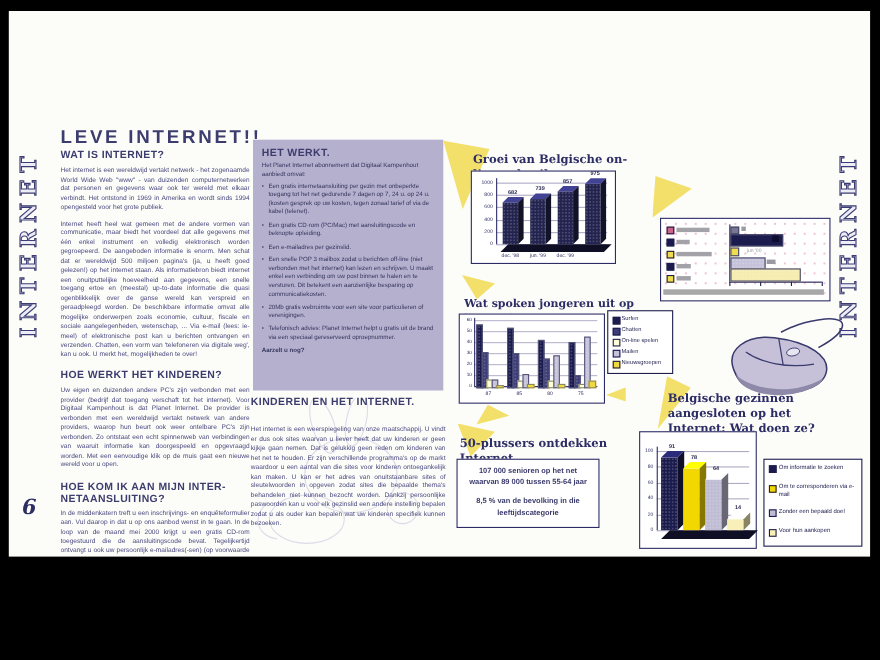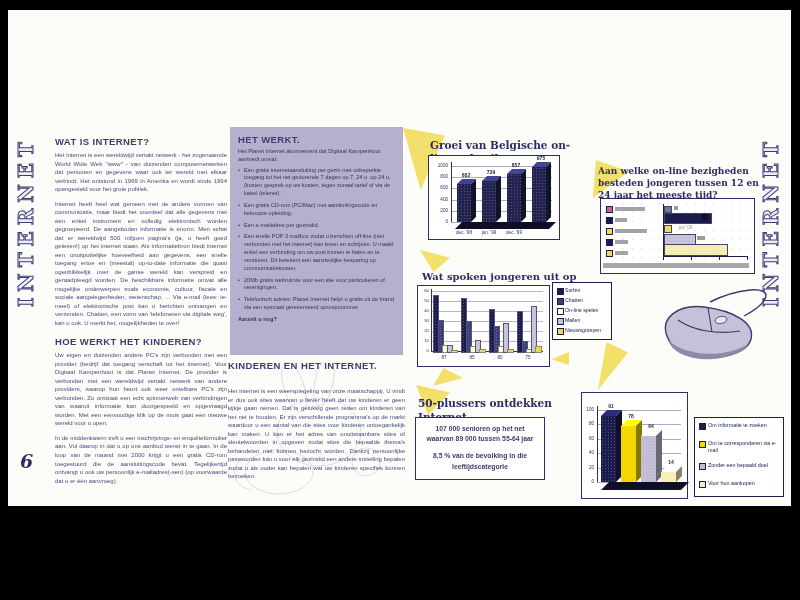--- a/index.html
+++ b/index.html
@@ -71,27 +71,29 @@
 <body>
 
 <div class="spread">
 
   <div class="abs vlabel" style="left:6px;top:102px;height:195px;">INTERNET</div>
   <div class="abs vlabel" style="left:751px;top:102px;height:195px;">INTERNET</div>
 
   <div class="abs pagenum" style="left:12px;top:440px;">6</div>
   <div class="abs pagenum" style="left:753px;top:437px;">7</div>
 
+  <div class="abs h1" style="left:47px;top:105px;">LEVE  INTERNET!!</div>
 
   <div class="abs" style="left:47px;top:124px;width:172px;height:372px;overflow:hidden;">
     <div class="h2" style="margin-top:2px;">WAT IS INTERNET?</div>
     <p class="body6">Het internet is een wereldwijd vertakt netwerk - het zogenaamde World Wide Web "www" - van duizenden computernetwerken dat personen en gegevens waar ook ter wereld met elkaar verbindt. Het ontstond in 1969 in Amerika en wordt sinds 1994 opengesteld voor het grote publiek.</p>
     <p class="body6">Internet heeft heel wat gemeen met de andere vormen van communicatie, maar biedt het voordeel dat alle gegevens met één enkel instrument en volledig elektronisch worden gegroepeerd. De aangeboden informatie is enorm. Men schat dat er wereldwijd 500 miljoen pagina's (ja, u heeft goed gelezen!) op het internet staan. Als informatiebron biedt internet een onuitputtelijke hoeveelheid aan gegevens, een snelle toegang ertoe en (meestal) up-to-date informatie die quasi ogenblikkelijk over de ganse wereld kan verspreid en geraadpleegd worden. De beschikbare informatie omvat alle mogelijke onderwerpen zoals economie, cultuur, fiscale en sociale aangelegenheden, wetenschap, ... Via e-mail (lees: ie-meel) of elektronische post kan u berichten ontvangen en verzenden. Chatten, een vorm van 'telefoneren via digitale weg', kan u ook. U merkt het, mogelijkheden te over!</p>
     <div class="h2">HOE WERKT HET KINDEREN?</div>
     <p class="body6">Uw eigen en duizenden andere PC's zijn verbonden met een provider (bedrijf dat toegang verschaft tot het internet). Voor Digitaal Kampenhout is dat Planet Internet. De provider is verbonden met een wereldwijd vertakt netwerk van andere providers, waarop hun beurt ook weer ontelbare PC's zijn verbonden. Zo ontstaat een echt spinnenweb van verbindingen van waaruit informatie kan doorgespeeld en opgevraagd worden. Met een eenvoudige klik op de muis gaat een nieuwe wereld voor u open.</p>
+    <div class="h2">HOE KOM IK AAN MIJN INTER-NETAANSLUITING?</div>
     <p class="body6">In de middenkatern treft u een inschrijvings- en enquêteformulier aan. Vul daarop in dat u op ons aanbod wenst in te gaan. In de loop van de maand mei 2000 krijgt u een gratis CD-rom toegestuurd die de aansluitingscode bevat. Tegelijkertijd ontvangt u ook uw persoonlijk e-mailadres(-sen) (op voorwaarde dat u er één aanvroeg).</p>
   </div>
 
   <div class="aanbodbox">
     <div class="h2">HET WERKT.</div>
     <div class="small55">Het Planet Internet abonnement dat Digitaal Kampenhout aanbiedt omvat:</div>
     <ul class="aanbod-list" id="aanbod-list">
         <li>Een gratis internetaansluiting per gezin met onbeperkte toegang tot het net gedurende 7 dagen op 7, 24 u. op 24 u. (kosten gesprek op uw kosten, tegen zonaal tarief of via de kabel (telenet).</li>
         <li>Een gratis CD-rom (PC/Mac) met aansluitingscode en beknopte opleiding.</li>
         <li>Een e-mailadres per gezinslid.</li>
@@ -162,21 +164,20 @@
         <div style="position: absolute; left: 76px; top: 6.008px; width: 22px; text-align: center; font-size: 5px; font-weight: bold; color: rgb(29, 29, 68);">857</div>
         <div style="position: absolute; left: 71px; top: 74px; width: 28px; text-align: center; font-size: 4.6px; color: rgb(45, 45, 102);">dec. '99</div>
         <div style="position: absolute; left: 103px; top: 11.4px; width: 14px; height: 54.6px; background: radial-gradient(circle, rgba(255, 255, 255, 0.22) 0.5px, transparent 0.7px) 0% 0% / 3px 3px rgb(35, 35, 79);">
           <div style="position: absolute; left: 0px; top: -5px; width: 14px; height: 5px; background: rgb(67, 67, 150); transform: skewX(-45deg); transform-origin: left bottom;"></div>
           <div style="position: absolute; left: 14px; top: 0px; width: 5px; height: 54.6px; background: rgb(18, 18, 40); transform: skewY(-45deg); transform-origin: left top;"></div>
         </div>
         <div style="position: absolute; left: 101px; top: -0.6px; width: 22px; text-align: center; font-size: 5px; font-weight: bold; color: rgb(29, 29, 68);">975</div>
       </div>
   </div>
 
-  <div class="abs ctitle" style="left:590px;top:155px;width:168px;font-size:9px;">Aan welke on-line bezigheden besteden jongeren tussen 12 en 24 jaar het meeste tijd?</div>
   <div class="cbox pinkdots" style="left:592px;top:188px;width:153px;height:74px;border-width:1.5px;">
     <div id="chart2-plot" class="abs" style="left:0;top:0;width:150px;height:71px;">
         <div style="position: absolute; left: 5px; top: 7px; width: 5px; height: 5px; background: rgb(204, 102, 136); border: 0.5px solid rgb(29, 29, 78);"></div>
         <div style="position: absolute; left: 14px; top: 8px; width: 30px; height: 3.5px; background: rgb(162, 162, 168);"></div>
         <div style="position: absolute; left: 5px; top: 18px; width: 5px; height: 5px; background: rgb(27, 27, 77); border: 0.5px solid rgb(29, 29, 78);"></div>
         <div style="position: absolute; left: 14px; top: 19px; width: 12px; height: 3.5px; background: rgb(162, 162, 168);"></div>
         <div style="position: absolute; left: 5px; top: 29px; width: 5px; height: 5px; background: rgb(240, 220, 80); border: 0.5px solid rgb(29, 29, 78);"></div>
         <div style="position: absolute; left: 14px; top: 30px; width: 32px; height: 3.5px; background: rgb(162, 162, 168);"></div>
         <div style="position: absolute; left: 5px; top: 40px; width: 5px; height: 5px; background: rgb(27, 27, 77); border: 0.5px solid rgb(29, 29, 78);"></div>
         <div style="position: absolute; left: 14px; top: 41px; width: 13px; height: 3.5px; background: rgb(162, 162, 168);"></div>
@@ -261,20 +262,21 @@
 
   <svg class="abs" style="left:650px;top:276px;" width="125" height="88" viewBox="0 0 125 88">
     <path d="M86 30 C 112 16, 116 2, 92 4 C 72 6, 60 12, 52 16" fill="none" stroke="#3a3a6e" stroke-width="1.4"></path>
     <path d="M9 50 C 2 32, 20 18, 46 21 C 78 25, 97 38, 93 53 C 89 68, 60 75, 36 70 C 16 66, 13 60, 9 50 Z" fill="#c6c1d8" stroke="#3a3a6e" stroke-width="1.4"></path>
     <path d="M11 54 C 20 66, 60 76, 90 58 C 89 66, 60 77, 36 72 C 18 68, 13 61, 11 54 Z" fill="#8e89a8" stroke="none"></path>
     <path d="M20 34 C 34 44, 58 49, 82 45" fill="none" stroke="#3a3a6e" stroke-width="1.1"></path>
     <path d="M50 22 L 54 46" fill="none" stroke="#3a3a6e" stroke-width="1.1"></path>
     <ellipse cx="63" cy="34" rx="6" ry="3.5" fill="#e8e5f2" stroke="#3a3a6e" stroke-width="0.8" transform="rotate(-12 63 34)"></ellipse>
   </svg>
 
+  <div class="abs ctitle" style="left:599px;top:345px;width:158px;font-size:10.5px;">Belgische gezinnen aangesloten op het Internet: Wat doen ze?</div>
   <div class="cbox" style="left:573px;top:382px;width:105px;height:105px;">
     <div id="chart4-plot" class="abs" style="left:0;top:0;width:103px;height:103px;">
         <div style="position: absolute; left: 15px; top: 89px; width: 84px; height: 1px; background: rgb(174, 170, 196);"></div>
         <div style="position: absolute; left: 0px; top: 86px; width: 12px; text-align: right; font-size: 4.6px; color: rgb(45, 45, 102);">0</div>
         <div style="position: absolute; left: 15px; top: 74.6px; width: 84px; height: 1px; background: rgb(174, 170, 196);"></div>
         <div style="position: absolute; left: 0px; top: 71.6px; width: 12px; text-align: right; font-size: 4.6px; color: rgb(45, 45, 102);">20</div>
         <div style="position: absolute; left: 15px; top: 60.2px; width: 84px; height: 1px; background: rgb(174, 170, 196);"></div>
         <div style="position: absolute; left: 0px; top: 57.2px; width: 12px; text-align: right; font-size: 4.6px; color: rgb(45, 45, 102);">40</div>
         <div style="position: absolute; left: 15px; top: 45.8px; width: 84px; height: 1px; background: rgb(174, 170, 196);"></div>
         <div style="position: absolute; left: 0px; top: 42.8px; width: 12px; text-align: right; font-size: 4.6px; color: rgb(45, 45, 102);">60</div>

